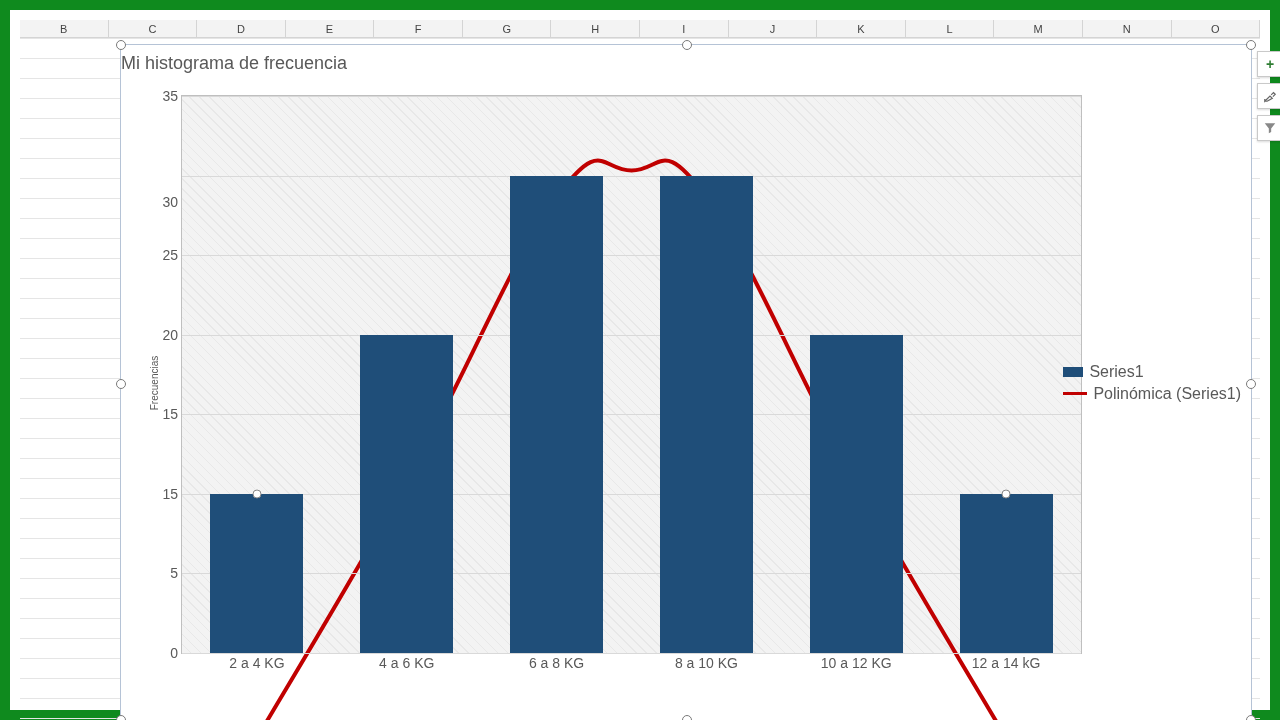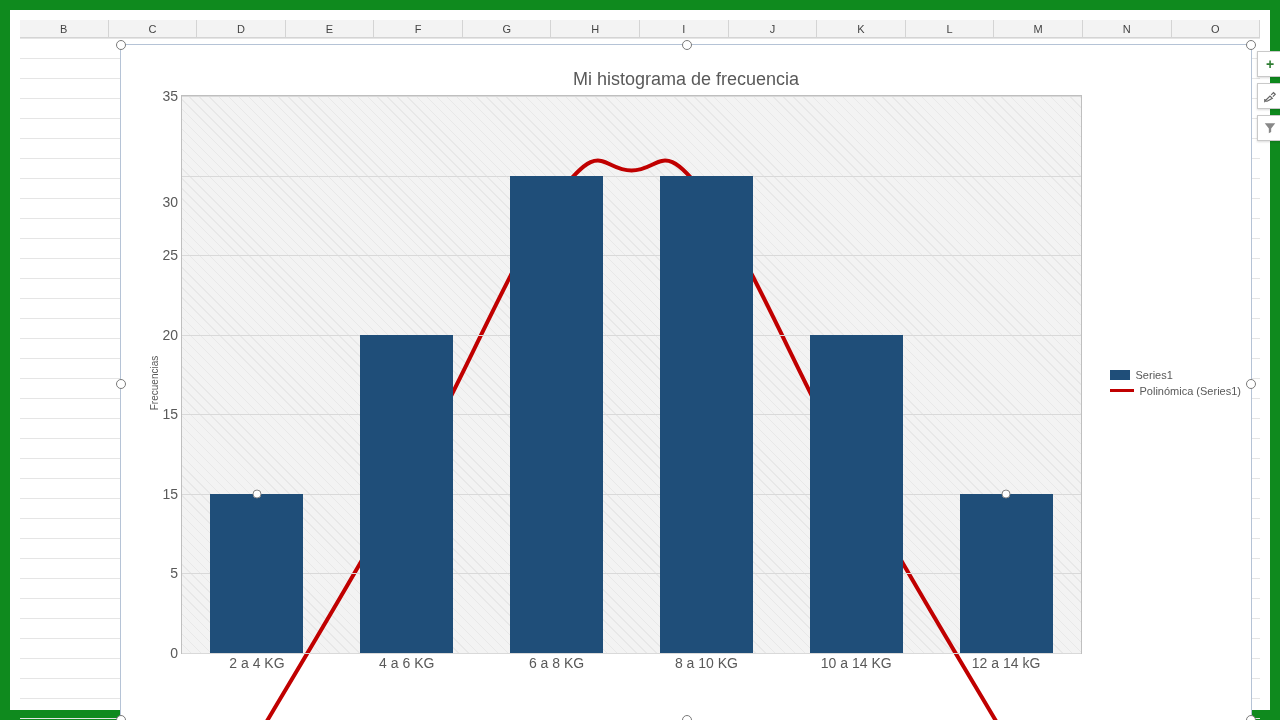--- a/index.html
+++ b/index.html
@@ -10,33 +10,33 @@
   .row-lines{position:absolute;top:18px;left:0;right:0;bottom:0}
   .row-lines div{height:19px;border-bottom:1px solid #e5e5e5}
   .row-lines div:first-child{border-top:1px solid #e5e5e5}
   
   .chart-obj{position:absolute;left:100px;top:24px;width:1130px;height:675px;background:#fff;border:1px solid #b5c3d6}
   .sel-dot{position:absolute;width:8px;height:8px;background:#fff;border:1px solid #7a7a7a;border-radius:50%}
   .sel-dot.tl{left:-5px;top:-5px}.sel-dot.tr{right:-5px;top:-5px}
   .sel-dot.bl{left:-5px;bottom:-5px}.sel-dot.br{right:-5px;bottom:-5px}
   .sel-dot.tm{left:50%;top:-5px;margin-left:-4px}.sel-dot.bm{left:50%;bottom:-5px;margin-left:-4px}
   .sel-dot.ml{left:-5px;top:50%;margin-top:-4px}.sel-dot.mr{right:-5px;top:50%;margin-top:-4px}
-  .chart-title{text-align:center;font-size:18px;color:#595959;margin-top:24px;font-weight:400}
+  .chart-title{font-size:18px;color:#595959;margin-top:8px;font-weight:400}
   .plot-wrap{position:absolute;left:30px;top:40px;right:165px;bottom:40px}
   .ylabel{position:absolute;left:-24px;top:50%;transform:translateY(-50%) rotate(-90deg);transform-origin:center;font-size:10px;color:#595959;white-space:nowrap}
   .xlabel{position:absolute;left:0;right:0;bottom:-32px;text-align:center;font-size:10px;color:#595959;font-weight:600}
   .plot{position:absolute;left:30px;top:10px;right:4px;bottom:26px;border:1px solid #bfbfbf;
         background:repeating-linear-gradient(45deg,#f3f3f3 0,#f3f3f3 6px,#e8e8e8 6px,#e8e8e8 7px)}
   .grid-h{position:absolute;left:0;right:0;border-top:1px solid #d9d9d9}
   .ytick{position:absolute;left:-24px;width:20px;text-align:right;font-size:14px;color:#595959;transform:translateY(-50%)}
   .bar{position:absolute;bottom:0;background:#1f4e79}
   .xtick{position:absolute;bottom:-18px;font-size:14px;color:#595959;transform:translateX(-50%);white-space:nowrap}
   .trend{position:absolute;inset:0;pointer-events:none}
   .pt{position:absolute;width:7px;height:7px;border-radius:50%;background:#fff;border:1px solid #888;transform:translate(-50%,-50%)}
-  .legend{position:absolute;right:10px;top:50%;transform:translateY(-50%);font-size:11px;color:#595959}
+  .legend{position:absolute;right:10px;top:50%;transform:translateY(-50%);font-size:16px;color:#595959}
   .legend .row{display:flex;align-items:center;margin:4px 0}
   .legend .sw{width:20px;height:10px;background:#1f4e79;margin-right:6px}
   .legend .ln{width:24px;height:0;border-top:3px solid #c00000;margin-right:6px}
   
   .side-btns{position:absolute;right:-32px;top:6px;display:flex;flex-direction:column;gap:6px}
   .sbtn{width:24px;height:24px;border:1px solid #c9c9c9;background:#fff;display:flex;align-items:center;justify-content:center;font-size:14px;color:#666;box-shadow:0 1px 2px rgba(0,0,0,.15)}
 </style>
 </head>
 <body>
 
@@ -147,21 +147,21 @@
             <div class="ytick" style="top: 0%;">35</div>
             <div class="bar" style="left: 3.16667%; width: 10.3333%; height: 28.5714%;"></div>
             <div class="xtick" style="left: 8.33333%;">2 a 4 KG</div>
             <div class="bar" style="left: 19.8333%; width: 10.3333%; height: 57.1429%;"></div>
             <div class="xtick" style="left: 25%;">4 a 6 KG</div>
             <div class="bar" style="left: 36.5%; width: 10.3333%; height: 85.7143%;"></div>
             <div class="xtick" style="left: 41.6667%;">6 a 8 KG</div>
             <div class="bar" style="left: 53.1667%; width: 10.3333%; height: 85.7143%;"></div>
             <div class="xtick" style="left: 58.3333%;">8 a 10 KG</div>
             <div class="bar" style="left: 69.8333%; width: 10.3333%; height: 57.1429%;"></div>
-            <div class="xtick" style="left: 75%;">10 a 14 KG</div>
+            <div class="xtick" style="left: 75%;">10 a 12 KG</div>
             <div class="bar" style="left: 86.5%; width: 10.3333%; height: 28.5714%;"></div>
             <div class="xtick" style="left: 91.6667%;">12 a 14 kG</div>
             <div class="pt" style="left: 8.33333%; top: 71.4286%;"></div>
             <div class="pt" style="left: 91.6667%; top: 71.4286%;"></div>
           </div>
       </div>
 
       <div class="legend">
         <div class="row">
           <span class="sw"></span>

